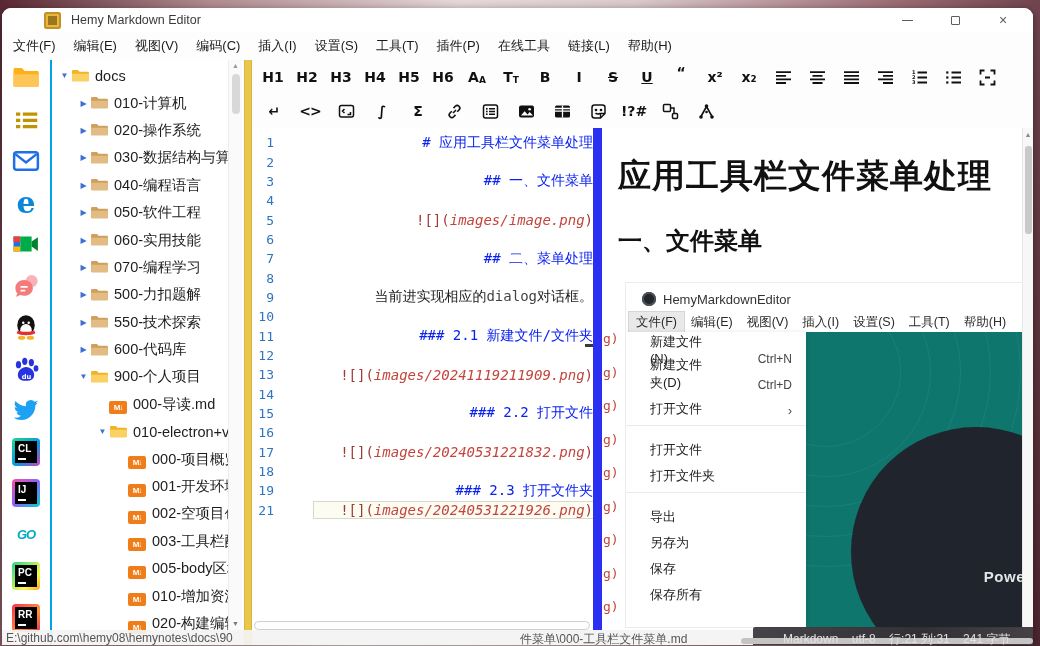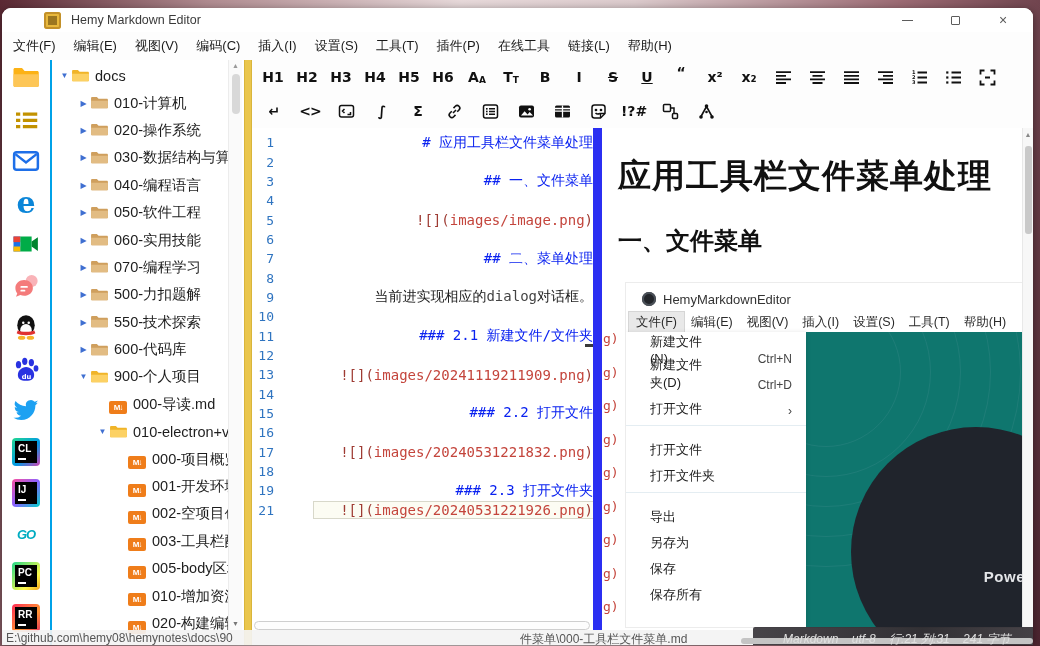--- a/index.html
+++ b/index.html
@@ -70,21 +70,21 @@
   [data-name="special-chars-button"]{font-size:12px;letter-spacing:0;}
   
   .editor{position:absolute;left:0;top:68px;width:341px;bottom:0;background:#fff;overflow:hidden;padding-top:5px;}
   .code-line{height:19.35px;display:flex;align-items:center;font-size:14px;font-family:"DejaVu Sans Mono",monospace;}
   .ln{flex:0 0 22px;text-align:right;color:#2f74c0;font-size:13px;}
   .lc{flex:1;margin-left:40px;white-space:nowrap;text-align:right;}
   .cur .lc{background:#fcfcf3;box-shadow:0 0 0 1px #d8d8ca;}
   .c-h{color:#0a22f0;}
   .c-t{color:#1b1b1b;}
   .c-p{color:#9e3b33;}
-  .c-u{color:#c4453c;}
+  .c-u{color:#c4453c;font-style:italic;}
   .c-c{color:#444;}
   .editor-scroll{position:absolute;left:341px;width:9px;top:68px;bottom:0;background:#2b2ff2;}
   .editor-mark{position:absolute;left:333px;top:284px;width:8px;height:3px;background:#3a3a3a;}
   
   .preview{position:absolute;left:350px;width:420px;top:68px;bottom:0;background:#fff;overflow:hidden;}
   .preview h1{margin:26px 0 0 16px;font-size:33px;font-weight:800;color:#111;letter-spacing:1px;}
   .preview h2{margin:26px 0 0 16px;font-size:24px;font-weight:800;color:#111;}
   .frag{position:absolute;left:1px;font-size:13px;color:#c4453c;font-family:"DejaVu Sans Mono",monospace;}
   .shot{position:absolute;left:24px;top:155px;width:400px;height:344px;background:#fff;box-shadow:0 0 0 1px #ececec;overflow:hidden;}
   .shot-title{height:26px;display:flex;align-items:center;padding:6px 0 0 16px;}
@@ -106,21 +106,21 @@
   .preview-scroll .up{position:absolute;top:3px;left:0;right:0;text-align:center;font-size:7px;color:#888;}
   .preview-scroll .thumb{position:absolute;left:2px;top:18px;width:7px;height:88px;background:#c9c9c9;border-radius:3px;}
   
   .editor-hbar{position:absolute;left:252px;top:613px;width:336px;height:9px;background:#fdfdfd;border:1px solid #cfcfcf;border-radius:5px;z-index:6;}
   .statusbar{position:absolute;left:0;top:622px;right:0;height:15px;background:rgba(243,243,243,.92);z-index:5;font-size:12px;color:#555;}
   .smudge{position:absolute;left:751px;top:-3px;width:282px;height:20px;background:linear-gradient(90deg,rgba(22,18,24,.78),rgba(15,13,18,.85) 60%,rgba(25,20,26,.8));border-radius:2px;}
   .preview-hbar{position:absolute;left:739px;top:8px;width:292px;height:6px;background:#c4c4c4;border-radius:3px;z-index:2;}
   .st-left{position:absolute;left:4px;top:1px;white-space:nowrap;z-index:3;}
   .st-mid{position:absolute;left:518px;top:1px;white-space:nowrap;z-index:3;}
   .st-right{position:absolute;left:781px;top:1px;white-space:nowrap;z-index:3;color:#e0e0e0;}
-  .st-right span{margin-left:10px;font-style:italic;}
+  .st-right span{margin-left:10px;}
   .st-right span:first-child{margin-left:0;}
 </style>
 </head>
 <body>
 
 <div id="screen" data-name="desktop-background">
   <div class="window" data-name="app-window">
 
     <div class="titlebar" data-name="title-bar">
       <div class="app-icon" data-name="app-icon"></div>

